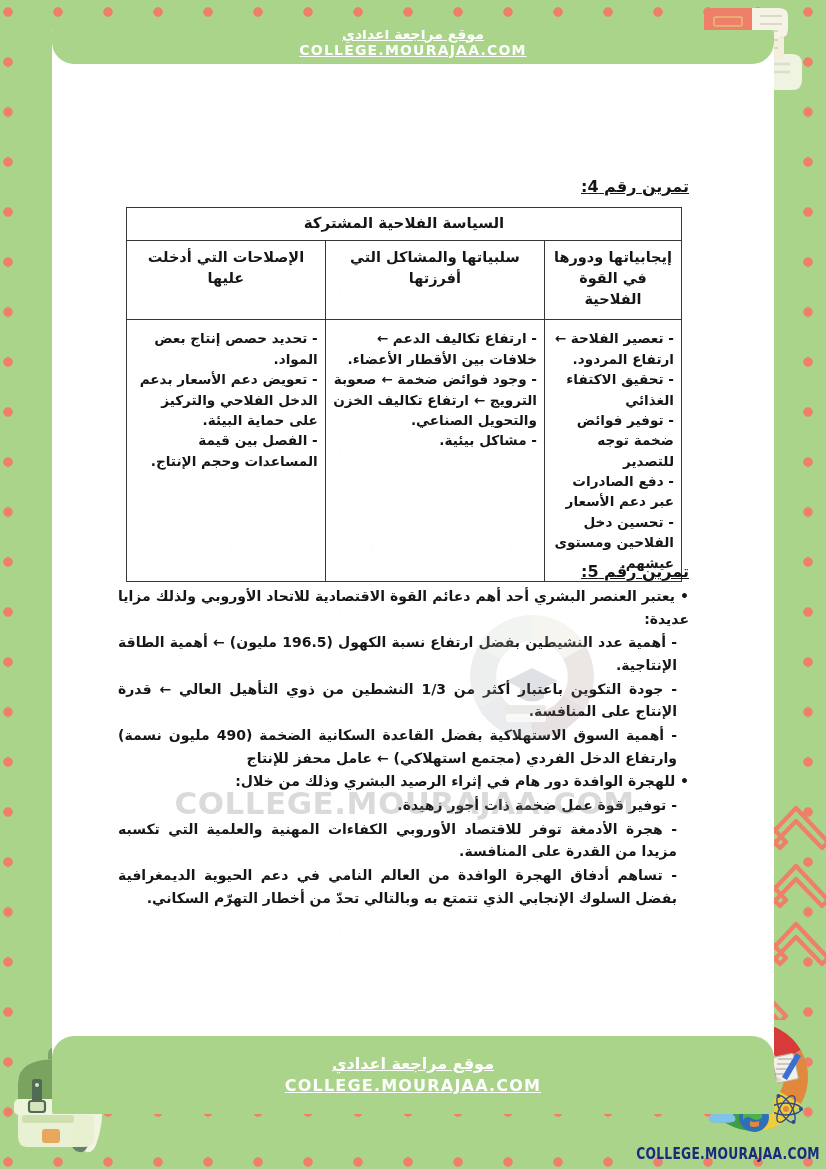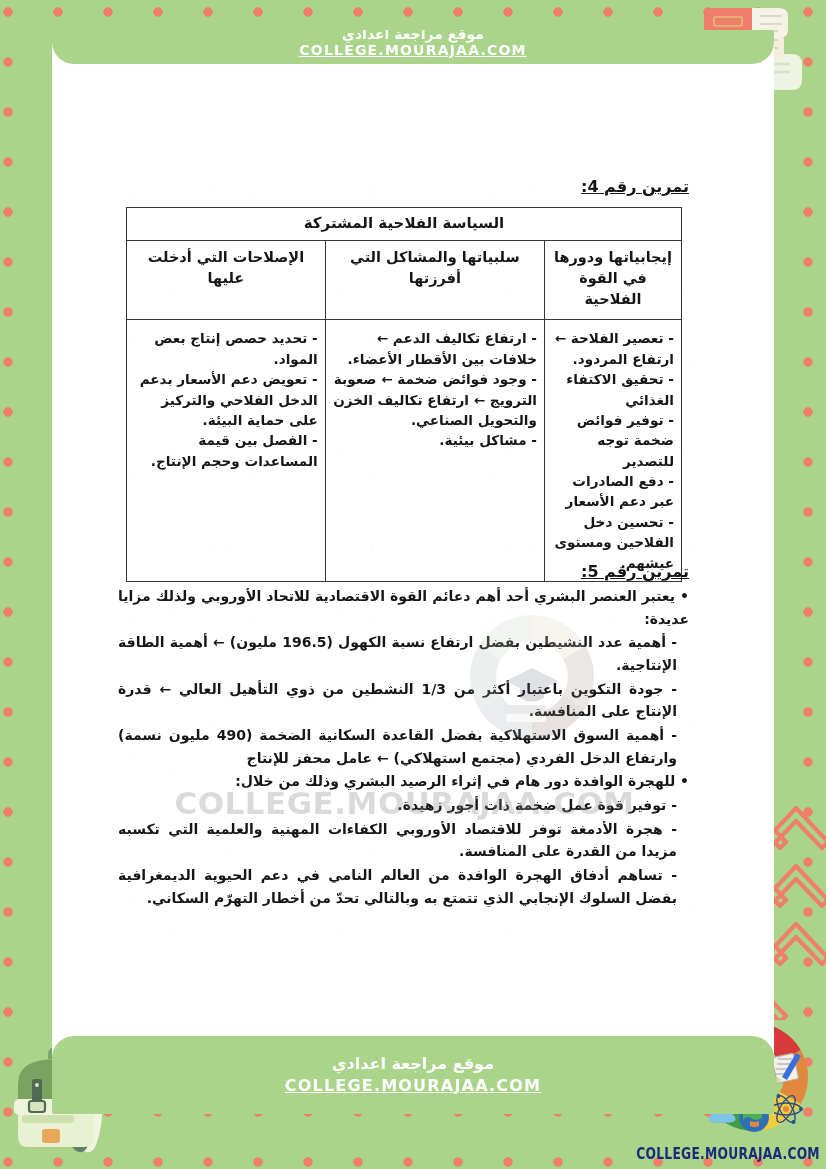--- a/index.html
+++ b/index.html
@@ -34,21 +34,21 @@
     position:absolute;left:0;width:722px;
     background:#a9d48a;
     text-align:center;
     color:#ffffff;
     display:flex;flex-direction:column;align-items:center;justify-content:center;
   }
   .banner.top{top:0;height:34px;border-radius:0 0 22px 22px;}
   .banner.bottom{bottom:0;height:78px;border-radius:22px 22px 0 0;}
   .banner-ar{
     font-size:15px;font-weight:bold;direction:rtl;
-    line-height:1.15;
+    text-decoration:underline;line-height:1.15;
     letter-spacing:.2px;
     text-align:center;
   }
   .banner-url{
     font-size:15px;font-weight:bold;letter-spacing:1.2px;
     text-decoration:underline;line-height:1.2;
   }
   .banner.top .banner-ar{font-size:14px;margin-top:-10px}
   .banner.top .banner-url{font-size:14px}
   .banner.bottom .banner-ar{font-size:16px;margin-bottom:2px}

